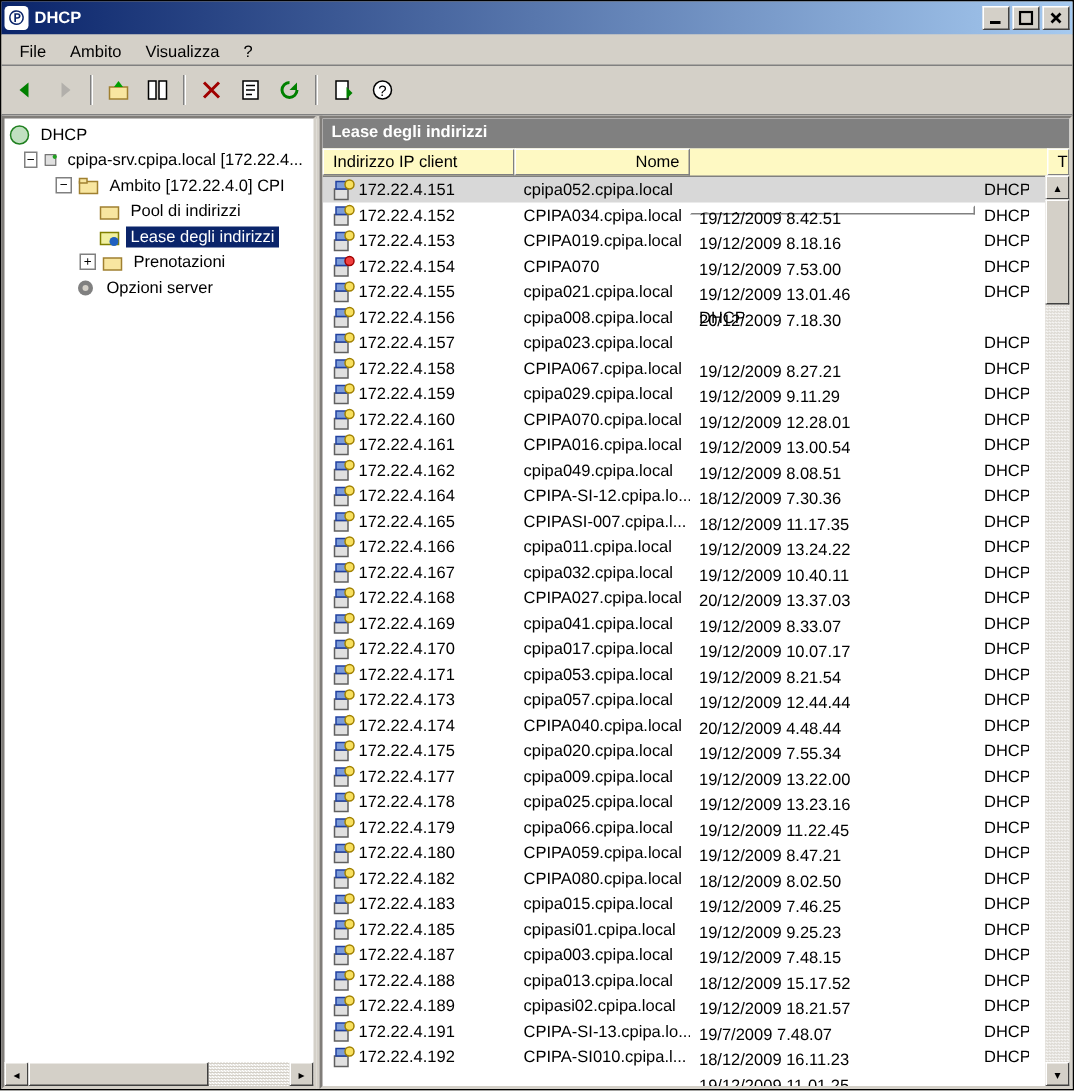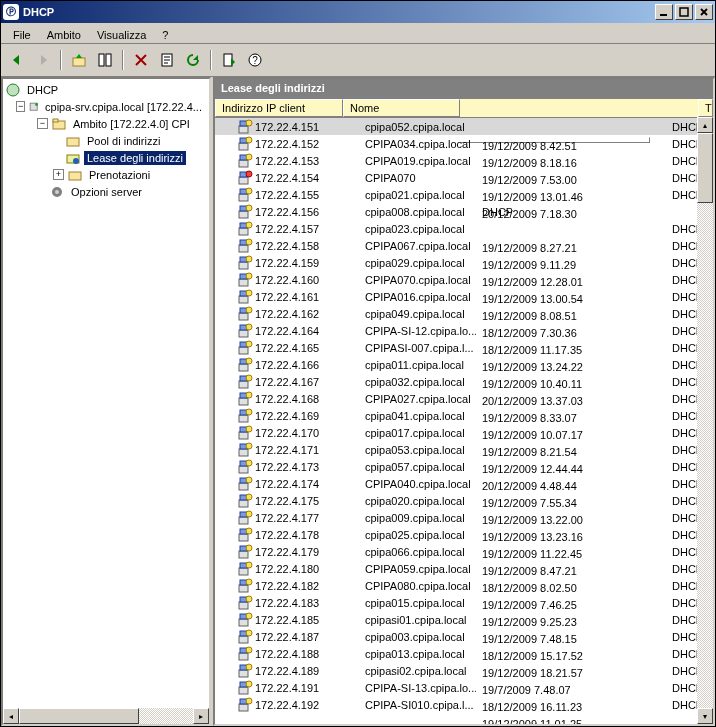--- a/index.html
+++ b/index.html
@@ -169,40 +169,39 @@
     white-space: nowrap;
   }
   .list-body {
     flex: 1;
     overflow: hidden;
   }
   .list-row {
     display: flex;
     height: 17px;
     align-items: center;
-    padding-left: 16px;
   }
   .list-row.selected { background: #d8d8d8; }
   .list-cell {
     padding: 0 6px;
     overflow: hidden;
     white-space: nowrap;
     text-overflow: clip;
     box-sizing: border-box;
     display: flex;
     align-items: center;
   }
   .lease-icon {
     width: 16px; height: 16px;
     margin-right: 2px;
     display: flex; align-items: center; justify-content: center;
   }
   
   .c-ip    { width: 128px; }
-  .c-name  { width: 117px; }
+  .c-name  { width: 117px; text-align: right; }
   .c-exp   { width: 190px; margin-top: 38px; }
   .c-type  { width: 36px; text-align: right; flex: none; }
 
   
   .v-scroll {
     position: absolute;
     right: 0; top: 38px; bottom: 0;
     width: 16px;
     background: #d4d0c8 repeating-conic-gradient(#fff 0% 25%, #d4d0c8 0% 50%) 0 0/2px 2px;
     display: flex; flex-direction: column;

